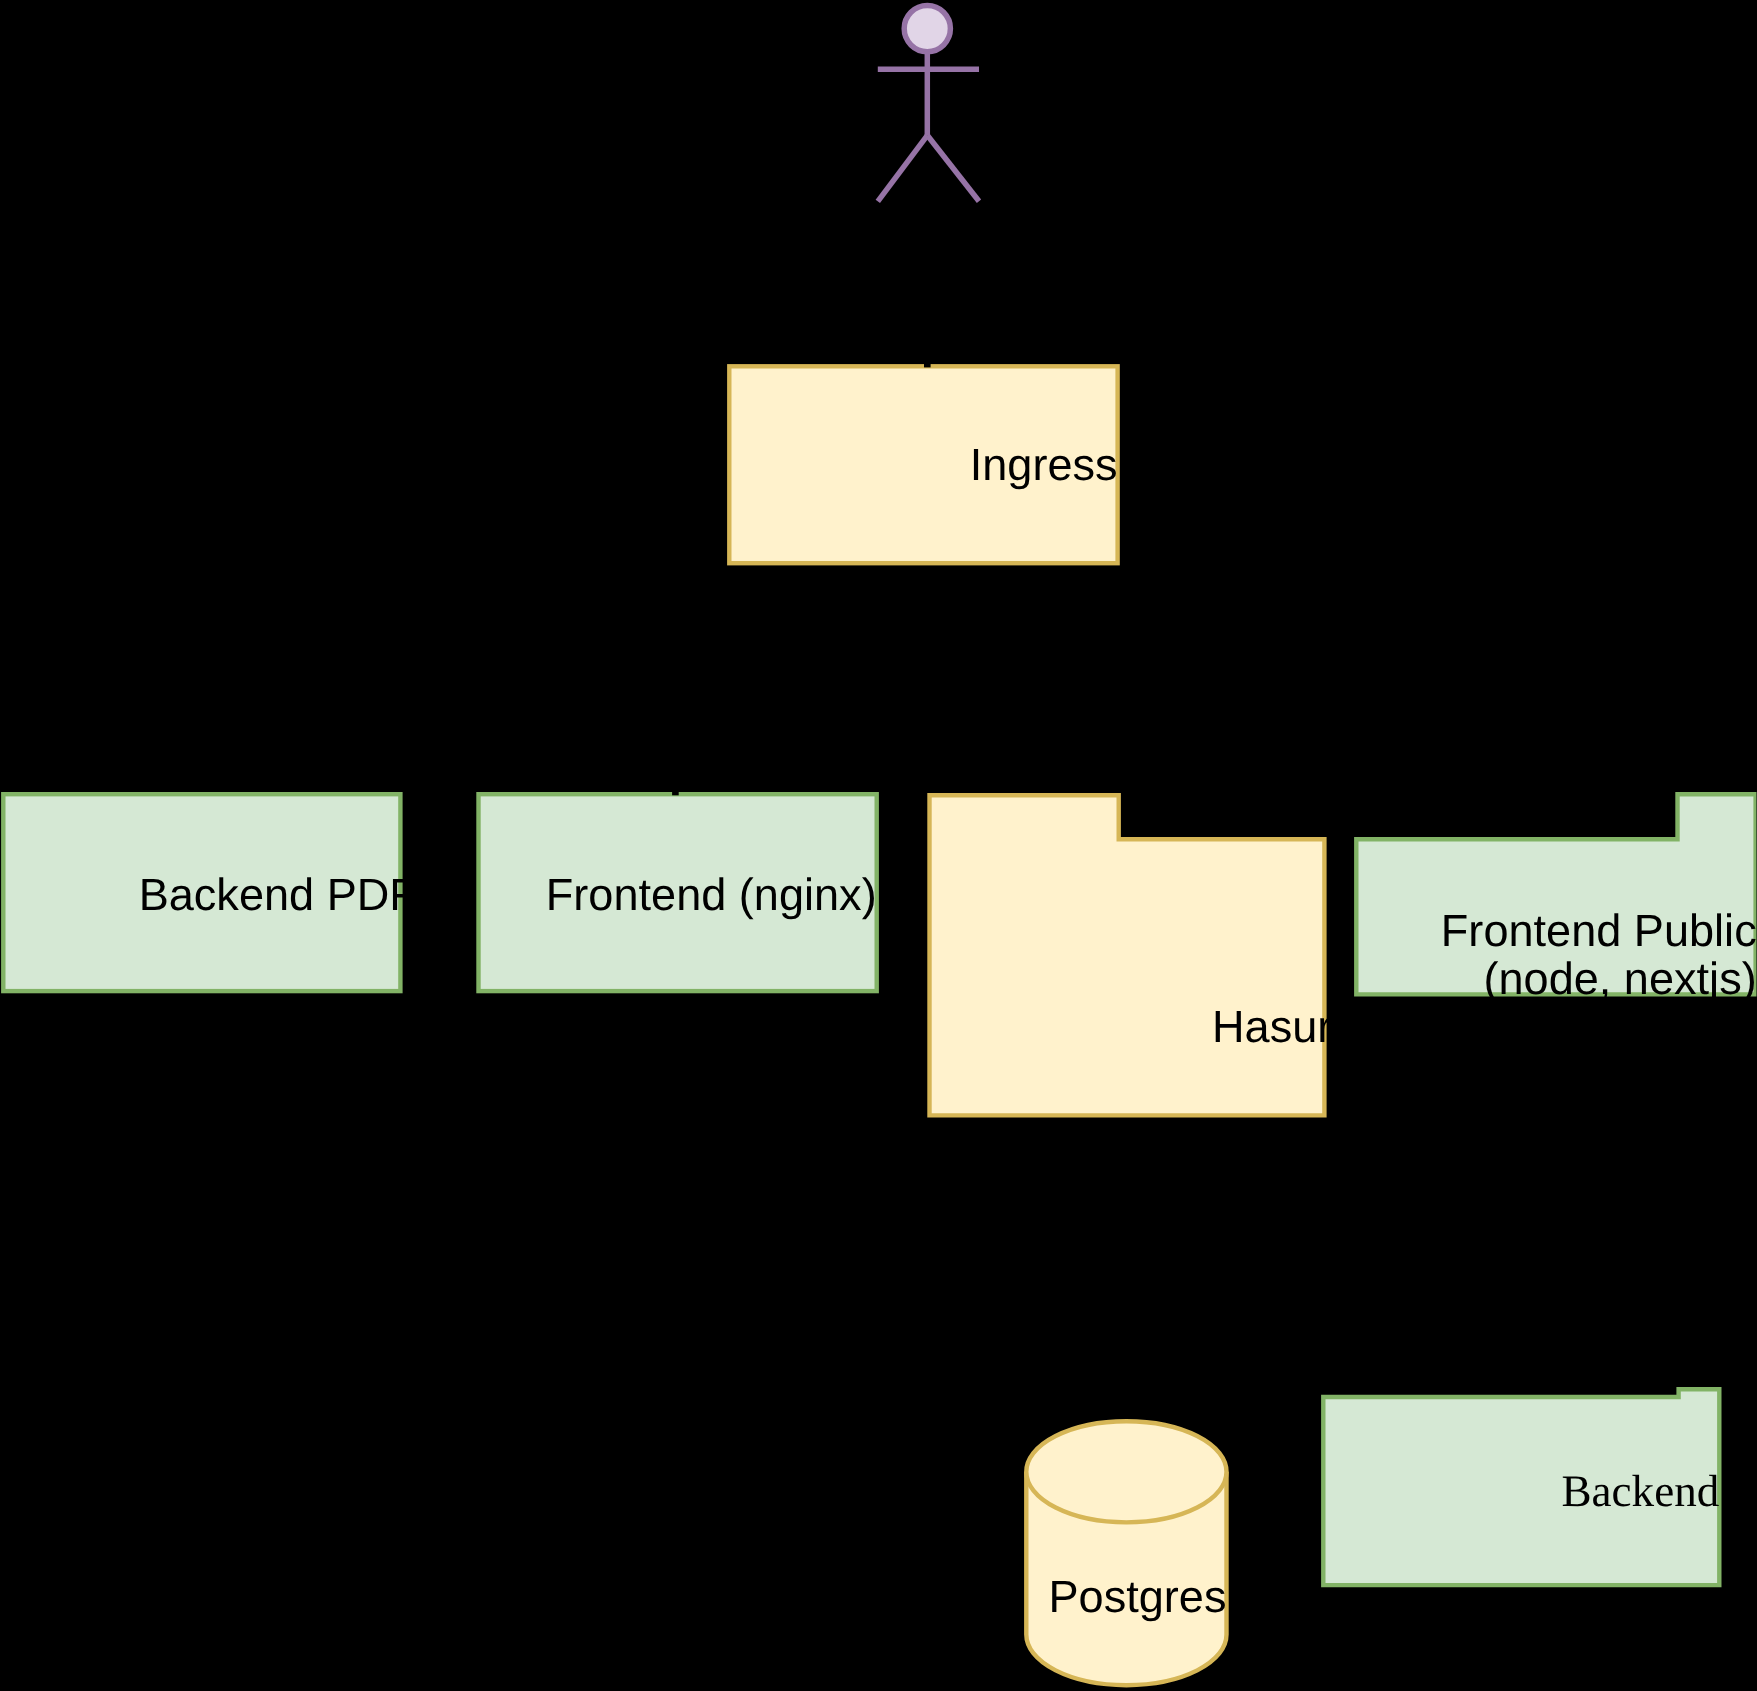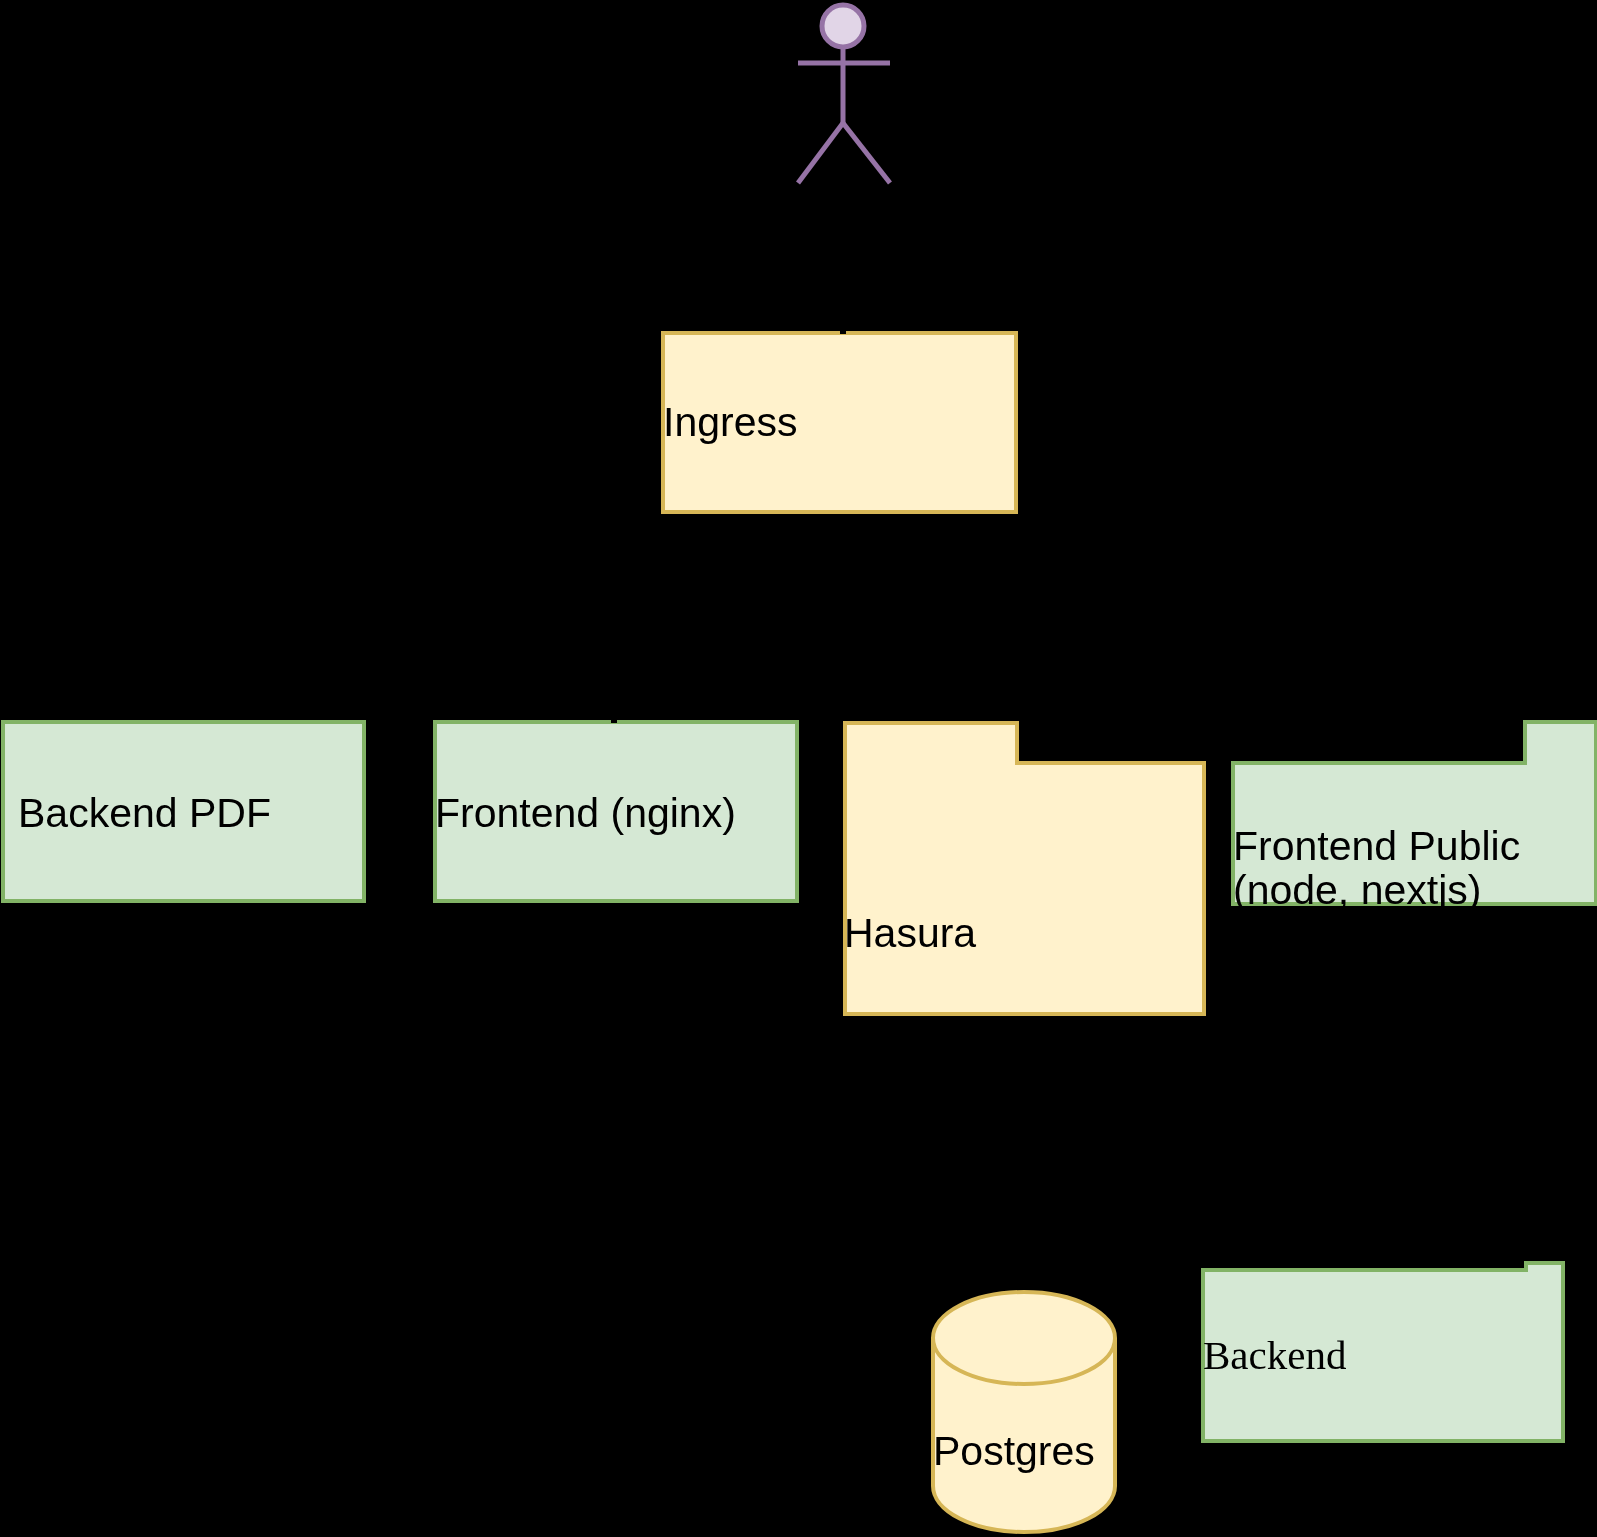--- a/index.html
+++ b/index.html
@@ -17,21 +17,21 @@
   #shapes {
     position: absolute;
     left: 0;
     top: 0;
   }
   .node-label {
     position: absolute;
     color: #000;
     font-size: 41px;
     line-height: 44px;
-    text-align: left;
+    text-align: right;
     white-space: nowrap;
   }
   .actor-line {
     fill: none;
     stroke-linecap: butt;
   }
 </style>
 </head>
 <body>
 
@@ -67,21 +67,21 @@
     <rect x="840" y="329" width="6" height="5" fill="#000000"></rect>
     <rect x="611" y="718" width="6" height="5" fill="#000000"></rect>
   </svg>
 
   <div class="node-label" style="left:663px; top:400px; width:353px;">Ingress</div>
 
   <div class="node-label" style="left:18px; top:791px; width:361px;">Backend PDF</div>
 
   <div class="node-label" style="left:435px; top:791px; width:362px;">Frontend (nginx)</div>
 
-  <div class="node-label" style="left:844px; top:911px; width:361px;">Hasura</div>
+  <div class="node-label" style="left:844px; top:911px; width:361px;padding-left:29px;">Hasura</div>
 
   <div class="node-label" style="left:1233px; top:799px; width:364px;margin-top:25px;">
     <div>Frontend Public</div>
     <div>(node, nextjs)</div>
   </div>
 
   <div class="node-label" style="left:1203px; top:1333px; width:360px;font-family:Liberation Serif, serif;">Backend</div>
 
   <div class="node-label" style="left:933px; top:1429px; width:182px;">Postgres</div>
 

